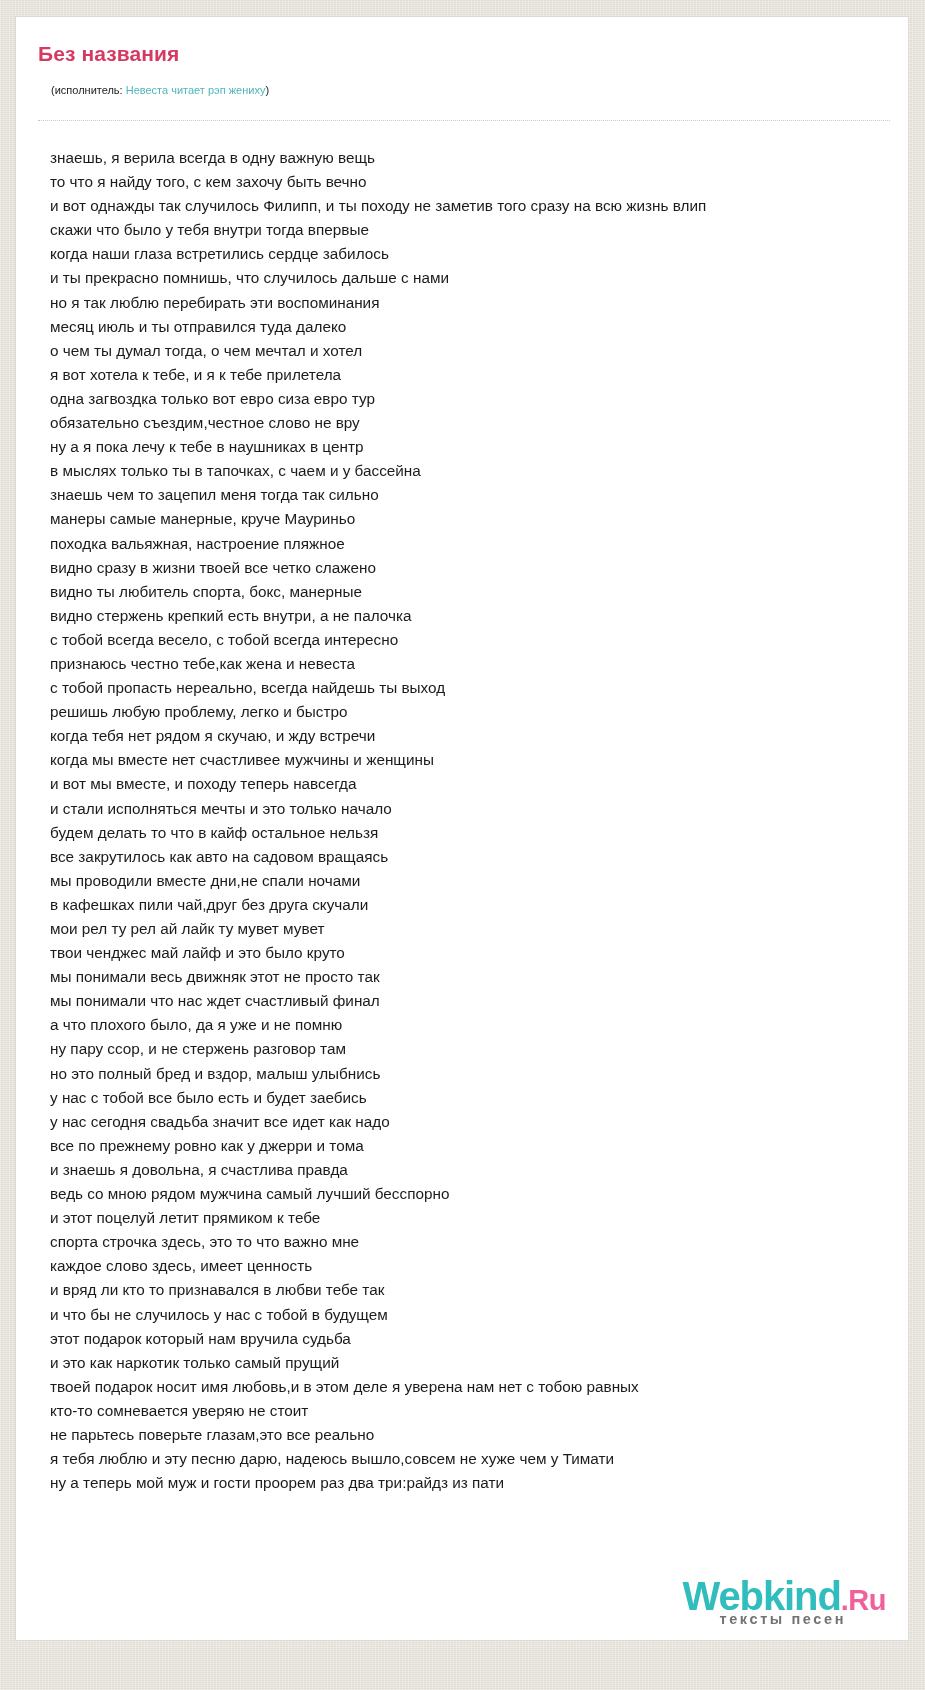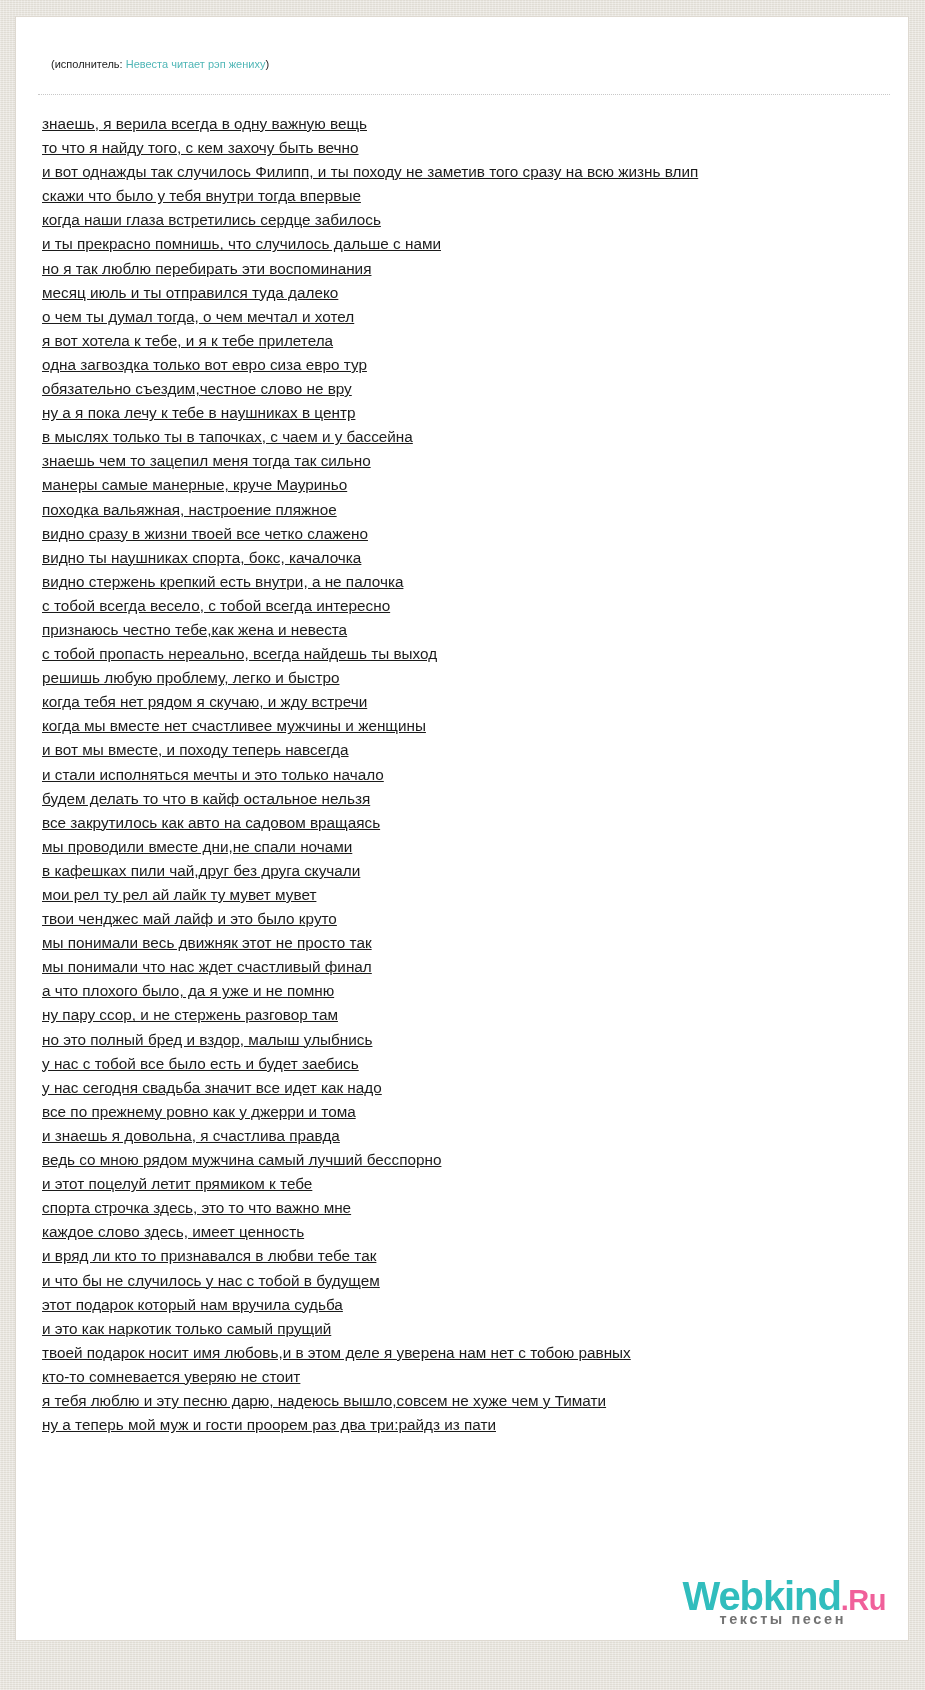--- a/index.html
+++ b/index.html
@@ -66,28 +66,27 @@
     text-decoration: none;
     cursor: pointer;
   }
   .divider {
     border: 0;
     border-top: 1px dotted #c8c8c8;
     margin: 0 18px 0 22px;
     height: 0;
   }
   .lyrics {
-    margin: 4px;
+    margin: 12px;
     padding: 13px 0 0 22px;
     font-size: 15.3px;
     line-height: 24.1px;
     color: #1b1b1b;
     white-space: nowrap;
     overflow: hidden;
-    text-decoration: underline;
   }
   .lyric-line {
     white-space: nowrap;
     overflow: hidden;
     height: 24.1px;
   }
   .logo-wrap {
     position: absolute;
     right: 22px;
     bottom: 14px;
@@ -116,20 +115,21 @@
 </style>
 </head>
 <body>
 
 <div class="page-bg"></div>
 
 <div class="card">
   <div class="card-inner">
 
     <div class="song-header">
+      <h1 class="song-title">Без названия</h1>
       <div class="artist-line"><span>(исполнитель: </span><a class="artist-link">Невеста читает рэп жениху</a><span>)</span></div>
     </div>
 
     <hr class="divider">
 
     <div class="lyrics">
         <div class="lyric-line">знаешь, я верила всегда в одну важную вещь</div>
         <div class="lyric-line">то что я найду того, с кем захочу быть вечно</div>
         <div class="lyric-line">и вот однажды так случилось Филипп, и ты походу не заметив того сразу на всю жизнь влип</div>
         <div class="lyric-line">скажи что было у тебя внутри тогда впервые</div>
@@ -140,21 +140,21 @@
         <div class="lyric-line">о чем ты думал тогда, о чем мечтал и хотел</div>
         <div class="lyric-line">я вот хотела к тебе, и я к тебе прилетела</div>
         <div class="lyric-line">одна загвоздка только вот евро сиза евро тур</div>
         <div class="lyric-line">обязательно съездим,честное слово не вру</div>
         <div class="lyric-line">ну а я пока лечу к тебе в наушниках в центр</div>
         <div class="lyric-line">в мыслях только ты в тапочках, с чаем и у бассейна</div>
         <div class="lyric-line">знаешь чем то зацепил меня тогда так сильно</div>
         <div class="lyric-line">манеры самые манерные, круче Мауриньо</div>
         <div class="lyric-line">походка вальяжная, настроение пляжное</div>
         <div class="lyric-line">видно сразу в жизни твоей все четко слажено</div>
-        <div class="lyric-line">видно ты наушниках спорта, бокс, качалочка</div>
+        <div class="lyric-line">видно ты любитель спорта, бокс, манерные</div>
         <div class="lyric-line">видно стержень крепкий есть внутри, а не палочка</div>
         <div class="lyric-line">с тобой всегда весело, с тобой всегда интересно</div>
         <div class="lyric-line">признаюсь честно тебе,как жена и невеста</div>
         <div class="lyric-line">с тобой пропасть нереально, всегда найдешь ты выход</div>
         <div class="lyric-line">решишь любую проблему, легко и быстро</div>
         <div class="lyric-line">когда тебя нет рядом я скучаю, и жду встречи</div>
         <div class="lyric-line">когда мы вместе нет счастливее мужчины и женщины</div>
         <div class="lyric-line">и вот мы вместе, и походу теперь навсегда</div>
         <div class="lyric-line">и стали исполняться мечты и это только начало</div>
         <div class="lyric-line">будем делать то что в кайф остальное нельзя</div>
@@ -175,20 +175,21 @@
         <div class="lyric-line">ведь со мною рядом мужчина самый лучший бесспорно</div>
         <div class="lyric-line">и этот поцелуй летит прямиком к тебе</div>
         <div class="lyric-line">спорта строчка здесь, это то что важно мне</div>
         <div class="lyric-line">каждое слово здесь, имеет ценность</div>
         <div class="lyric-line">и вряд ли кто то признавался в любви тебе так</div>
         <div class="lyric-line">и что бы не случилось у нас с тобой в будущем</div>
         <div class="lyric-line">этот подарок который нам вручила судьба</div>
         <div class="lyric-line">и это как наркотик только самый прущий</div>
         <div class="lyric-line">твоей подарок носит имя любовь,и в этом деле я уверена нам нет с тобою равных</div>
         <div class="lyric-line">кто-то сомневается уверяю не стоит</div>
+        <div class="lyric-line">не парьтесь поверьте глазам,это все реально</div>
         <div class="lyric-line">я тебя люблю и эту песню дарю, надеюсь вышло,совсем не хуже чем у Тимати</div>
         <div class="lyric-line">ну а теперь мой муж и гости проорем раз два три:райдз из пати</div>
       </div>
 
     <div class="logo-wrap">
       <div class="logo-main"><span class="logo-web">Webkind</span><span class="logo-ru">.Ru</span>
       </div>
       <div class="logo-sub">тексты песен</div>
     </div>
 

